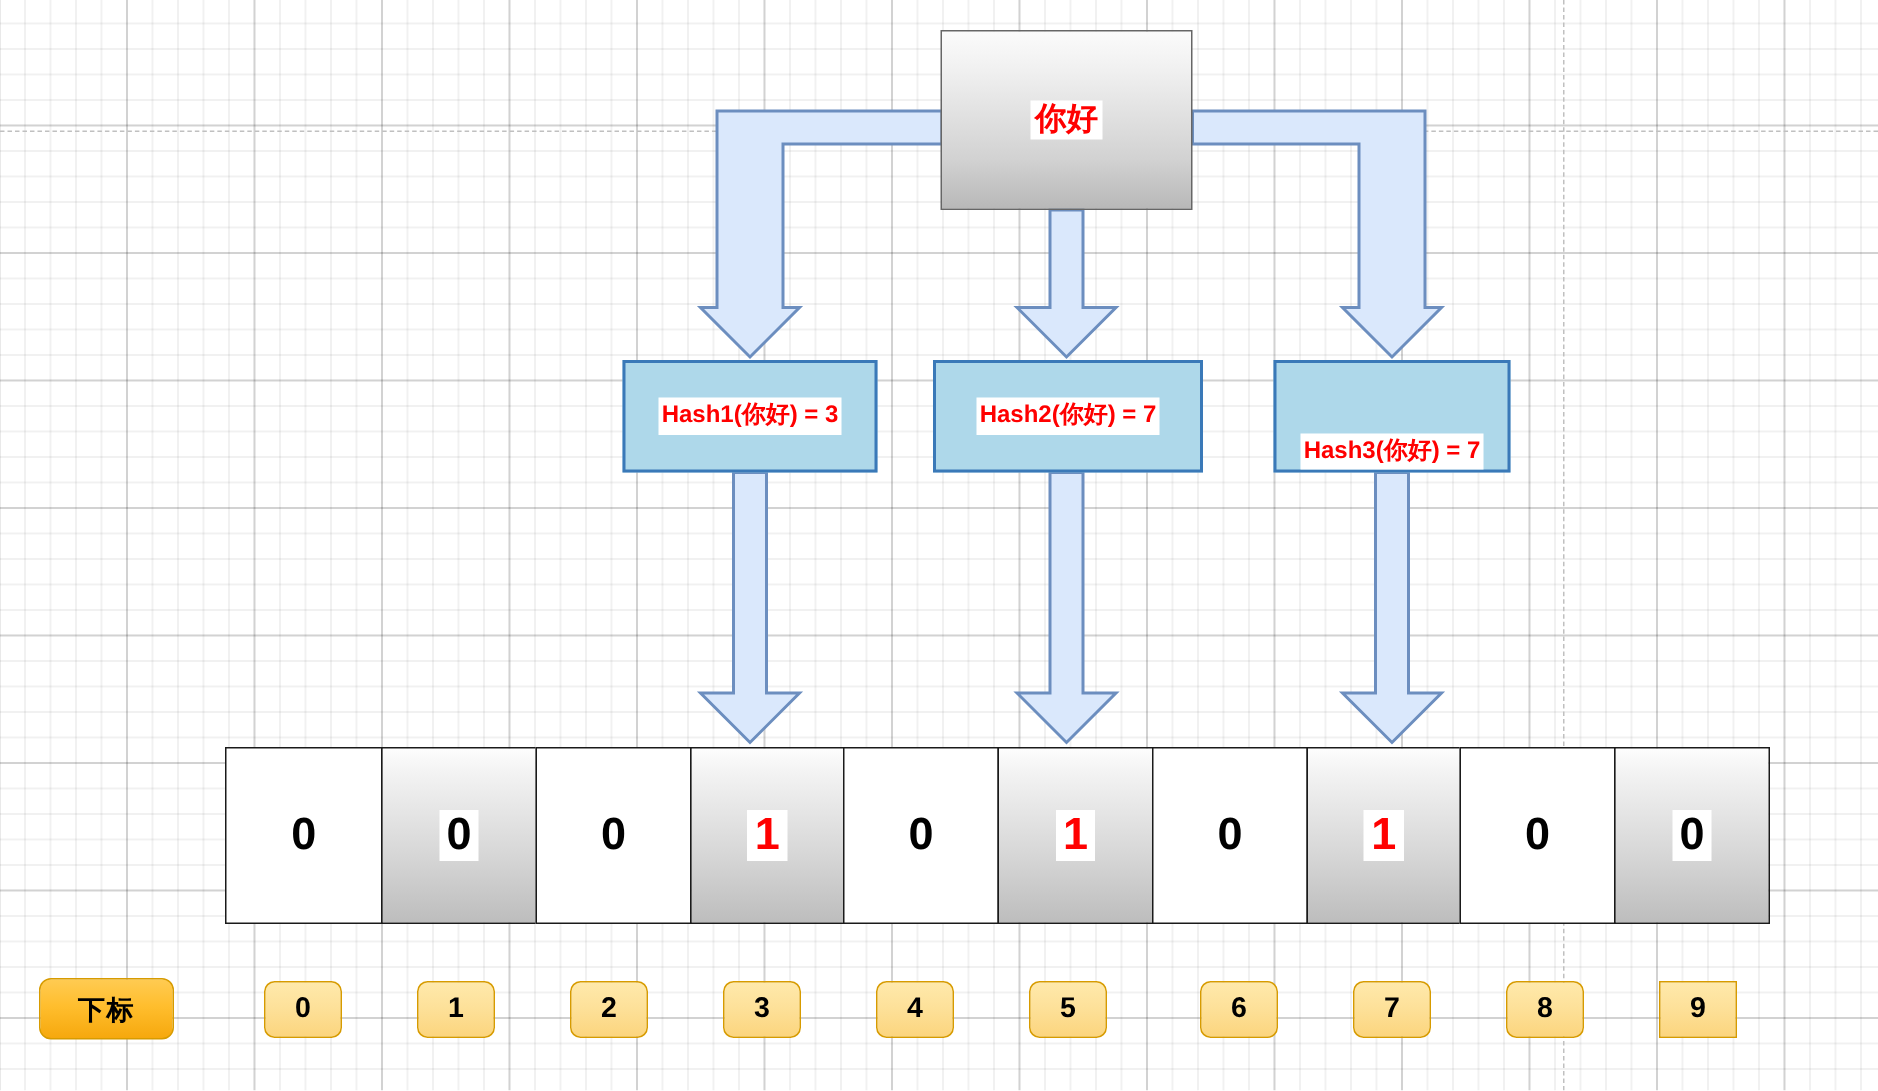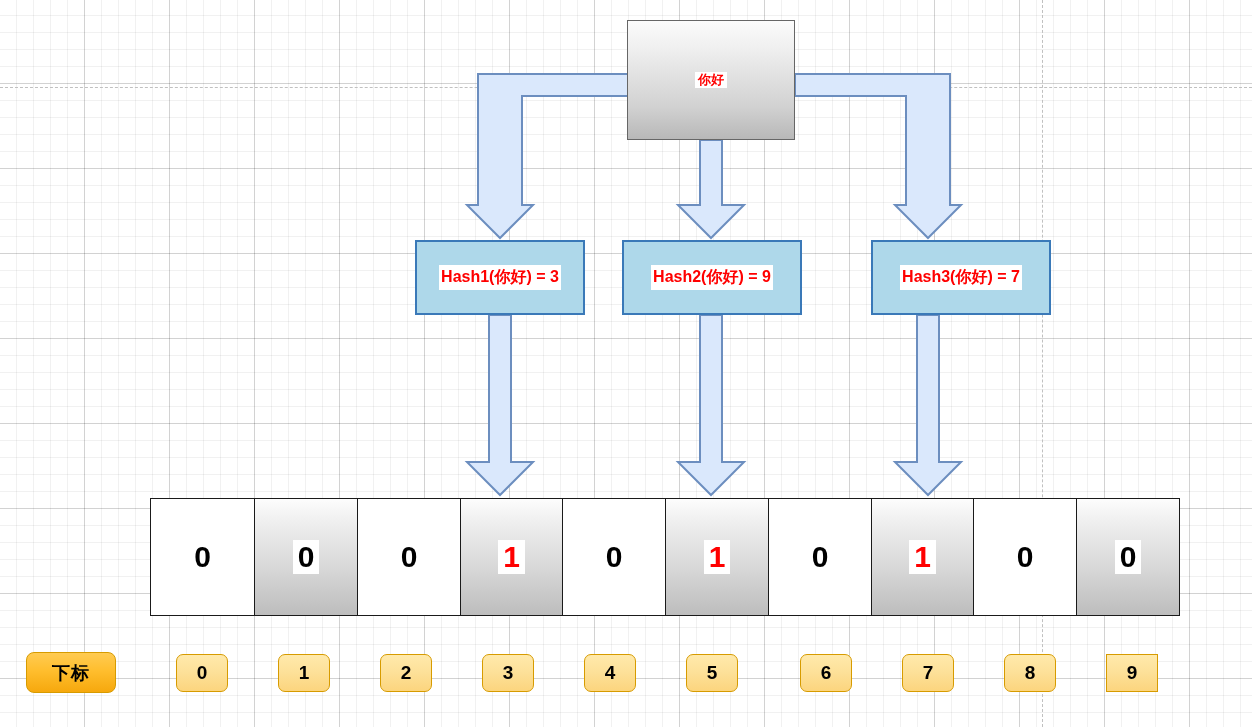--- a/index.html
+++ b/index.html
@@ -31,21 +31,21 @@
 
   
   .node{position:absolute;box-sizing:border-box;display:flex;align-items:center;justify-content:center;}
 
   .src-box{
     border:1px solid #666666;
     background:linear-gradient(to bottom,#fbfbfb 0%,#f0f0f0 22%,#d2d2d2 72%,#b8b8b8 100%);
     box-shadow:0 0 0 0 rgba(0,0,0,0);
   }
   .src-label{
-    background:#ffffff;color:#ff0000;font-weight:bold;font-size:13px;
+    background:#ffffff;color:#ff0000;font-weight:bold;font-size:21px;
     line-height:1.1;padding:1px 3px;
   }
 
   .hash-box{
     border:2px solid #3a79b8;
     background:#aed8ea;
   }
   .hash-label{
     background:#ffffff;color:#ff0000;font-weight:bold;font-size:16px;
     line-height:1.15;padding:3px 2px;white-space:nowrap;
@@ -121,24 +121,24 @@
 
 <div class="node src-box" style="left:627px;top:20px;width:168px;height:120px;">
   <span class="src-label">你好</span>
 </div>
 
 <div class="node hash-box" style="left:415px;top:240px;width:170px;height:75px;">
   <span class="hash-label">Hash1(你好) = 3</span>
 </div>
 
 <div class="node hash-box" style="left:622px;top:240px;width:180px;height:75px;">
-  <span class="hash-label">Hash2(你好) = 9</span>
+  <span class="hash-label">Hash2(你好) = 7</span>
 </div>
 
-<div class="node hash-box" style="left:871px;top:240px;width:180px;height:75px;">
+<div class="node hash-box" style="left:849px;top:240px;width:158px;height:75px;align-items:flex-end;">
   <span class="hash-label">Hash3(你好) = 7</span>
 </div>
 
 <div id="bit-array" style="left:150px;top:498px;">
   <div class="cell plain" style="width:105px;height:118px;">
       <span class="cell-val zero">0</span>
     </div>
   <div class="cell grad" style="width:104px;height:118px;">
       <span class="cell-val zero">0</span>
     </div>

